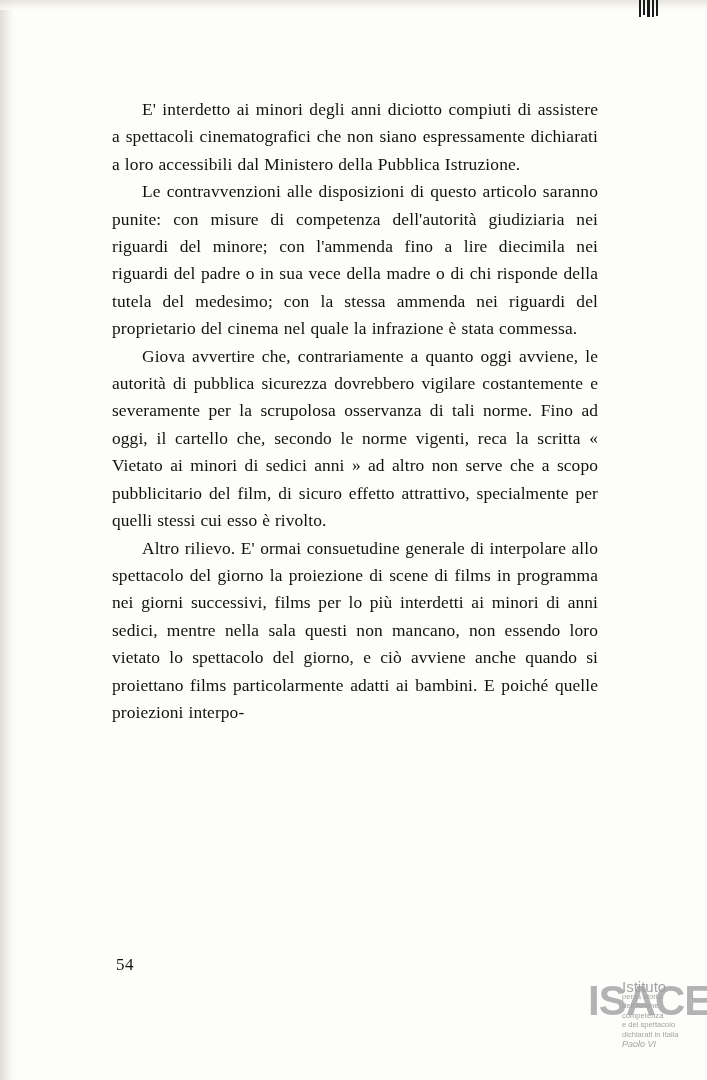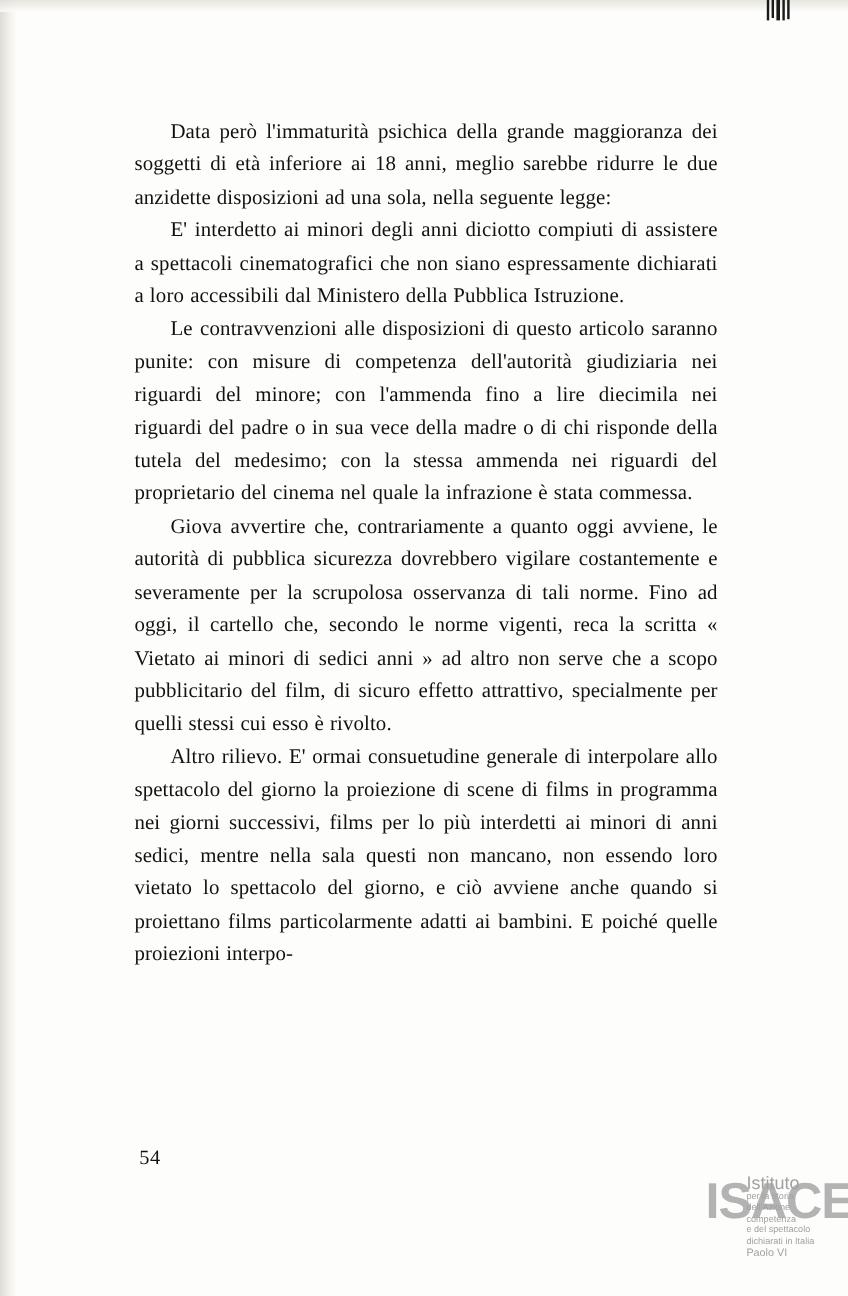--- a/index.html
+++ b/index.html
@@ -109,39 +109,38 @@
   .stamp .lines {
     position: absolute;
     left: 34px;
     top: 0px;
     width: 66px;
     font-size: 7.6px;
     line-height: 9.6px;
     color: #a2a2a2;
   }
   .stamp .lines .n1 { font-size: 15px; }
-  .stamp .lines .last { font-size: 9px; }
+  .stamp .lines .last { font-size: 9px; font-style: italic; }
 </style>
 </head>
 <body>
 
 <div class="page">
   <div class="edge-left"></div>
   <div class="edge-top"></div>
 
   <div class="barcode">
     <i></i>
       <i></i>
       <i></i>
       <i></i>
       <i></i>
   </div>
 
   <div class="text-block">
-    <p class="roman indent">Data però l'immaturità psichica della grande maggioranza dei soggetti di età inferiore ai 18 anni, meglio sarebbe ridurre le due anzidette disposizioni ad una sola, nella seguente legge:</p>
     <p class="quote">E' interdetto ai minori degli anni diciotto compiuti di assistere a spettacoli cinematografici che non siano espressamente dichiarati a loro accessibili dal Ministero della Pubblica Istruzione.</p>
     <p class="quote">Le contravvenzioni alle disposizioni di questo articolo saranno punite: con misure di competenza dell'autorità giudiziaria nei riguardi del minore; con l'ammenda fino a lire diecimila nei riguardi del padre o in sua vece della madre o di chi risponde della tutela del medesimo; con la stessa ammenda nei riguardi del proprietario del cinema nel quale la infrazione è stata commessa.</p>
     <p class="roman indent">Giova avvertire che, contrariamente a quanto oggi avviene, le autorità di pubblica sicurezza dovrebbero vigilare costantemente e severamente per la scrupolosa osservanza di tali norme. Fino ad oggi, il cartello che, secondo le norme vigenti, reca la scritta « Vietato ai minori di sedici anni » ad altro non serve che a scopo pubblicitario del film, di sicuro effetto attrattivo, specialmente per quelli stessi cui esso è rivolto.</p>
     <p class="roman indent">Altro rilievo. E' ormai consuetudine generale di interpolare allo spettacolo del giorno la proiezione di scene di films in programma nei giorni successivi, films per lo più interdetti ai minori di anni sedici, mentre nella sala questi non mancano, non essendo loro vietato lo spettacolo del giorno, e ciò avviene anche quando si proiettano films particolarmente adatti ai bambini. E poiché quelle proiezioni interpo-</p>
   </div>
 
   <div class="folio">54</div>
 
   <div class="stamp">
     <div class="big">ISACEM</div>

